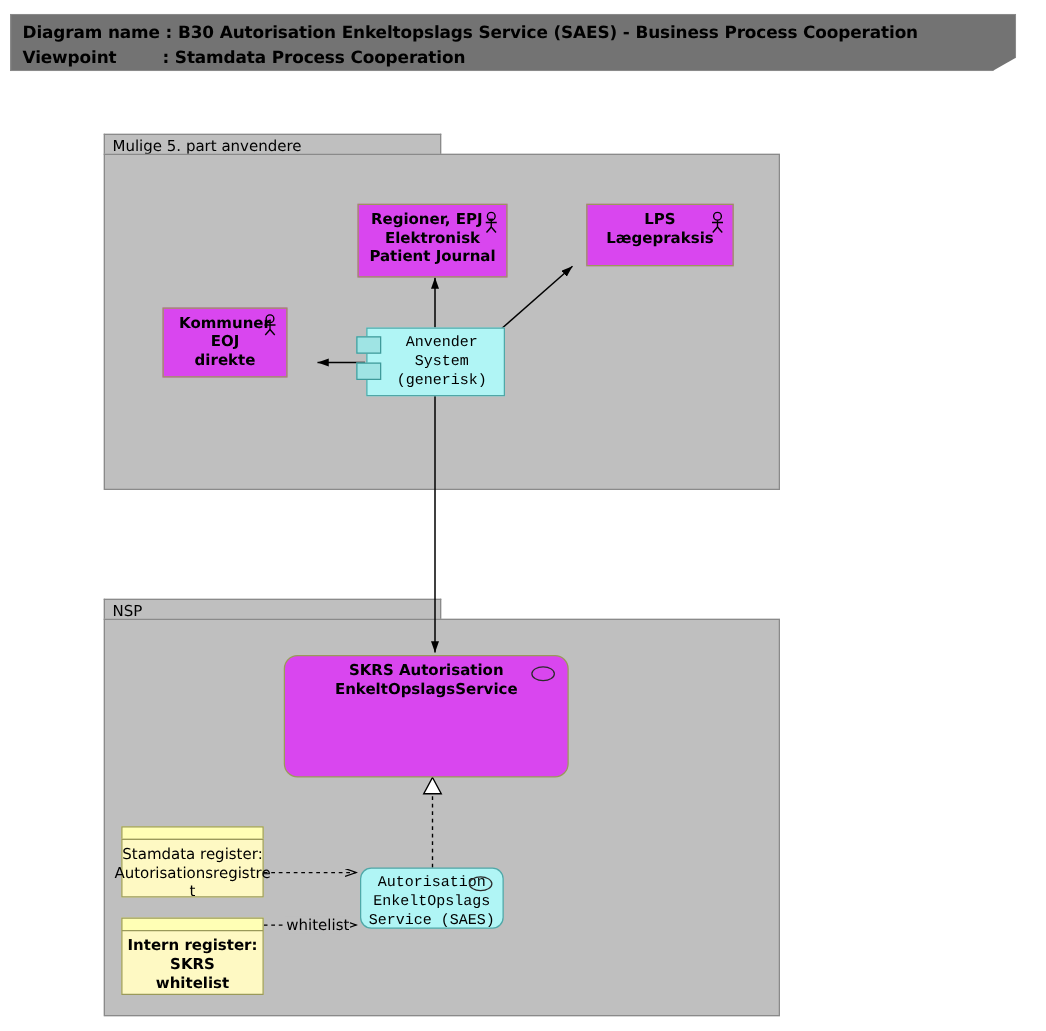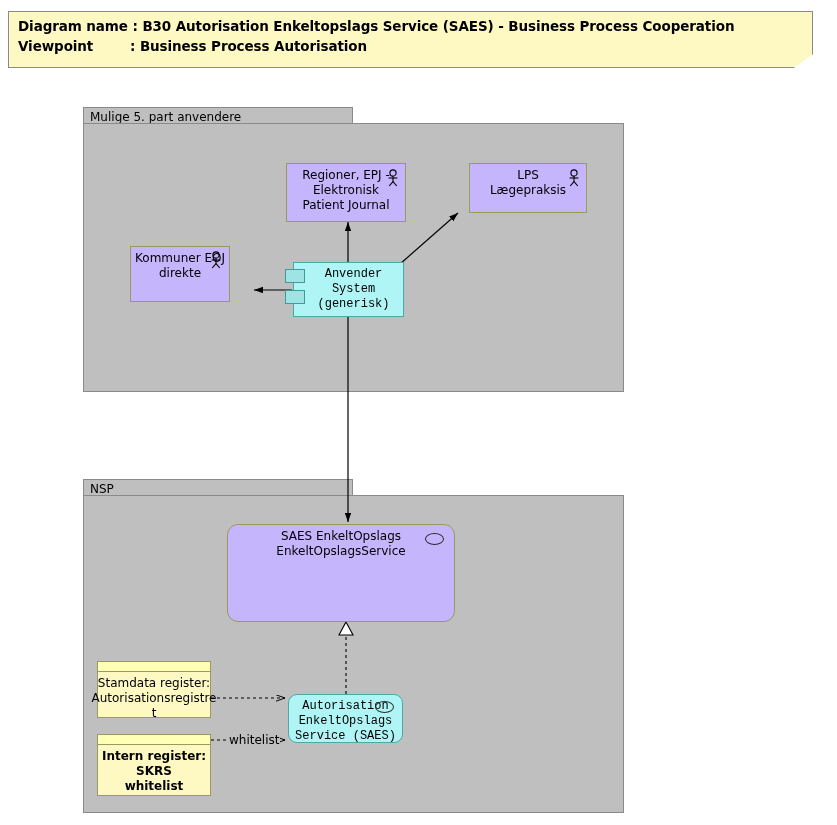--- a/index.html
+++ b/index.html
@@ -21,22 +21,22 @@
     width: 837px;
     height: 825px;
   }
 
   
   .title-bar {
     position: absolute;
     left: 8px;
     top: 11px;
     width: 805px;
-    height: 57px;
-    background: #fef9c3;
+    height: 46px;
+    background: #737373;
     border: 1px solid #8a8a8a;
     box-sizing: border-box;
     
     clip-path: polygon(0 0, 100% 0, 100% 76%, 97.6% 100%, 0 100%);
   }
   .title-line {
     position: absolute;
     left: 9px;
     font-weight: bold;
     font-size: 13.5px;
@@ -81,21 +81,21 @@
   }
   .node .label {
     text-align: center;
     font-size: 12px;
     line-height: 15px;
     color: #000;
     white-space: pre-line;
     padding-top: 4px;
     pointer-events: none;
   }
-  .yellow  { background: #c4b5fd; border-color: #9a9a5a; }
+  .yellow  { background: #d946ef; border-color: #9a9a5a; font-weight: bold; }
   .cyan    { background: #b0f5f5; border-color: #4fa8a8; font-family: Liberation Mono, monospace; }
   .rounded { border-radius: 11px; }
   .rounded-sm { border-radius: 9px; }
 
   
   .actor-icon {
     position: absolute;
     width: 14px;
     height: 18px;
   }
@@ -172,21 +172,21 @@
     overflow: visible;
   }
 </style>
 </head>
 <body>
 
 <div id="canvas">
 
   <div class="title-bar">
     <div class="title-line l1">Diagram name : B30 Autorisation Enkeltopslags Service (SAES) - Business Process Cooperation</div>
-    <div class="title-line l2">Viewpoint        : Business Process Autorisation</div>
+    <div class="title-line l2">Viewpoint        : Stamdata Process Cooperation</div>
   </div>
 
   <div class="group-tab" style="left:83px; top:107px; width:270px; height:17px;">
     <span class="group-tab-label">Mulige 5. part anvendere</span>
   </div>
   <div class="group-body" style="left:83px; top:123px; width:541px; height:269px;"></div>
 
   <div class="group-tab" style="left:83px; top:479px; width:270px; height:17px;">
     <span class="group-tab-label">NSP</span>
   </div>
@@ -272,21 +272,21 @@
   </div>
 
   <div class="node cyan" style="left:293px; top:262px; width:111px; height:55px;">
     <span class="label" style="padding-left:10px;">Anvender System
 (generisk)</span>
   </div>
   <div class="comp-tab" style="left:285px; top:269px;"></div>
   <div class="comp-tab" style="left:285px; top:290px;"></div>
 
   <div class="node yellow rounded" style="left:227px; top:524px; width:228px; height:98px;">
-    <span class="label">SAES EnkeltOpslags
+    <span class="label">SKRS Autorisation
 EnkeltOpslagsService</span>
     <span class="oval-icon" style="right:10px; top:8px;"></span>
   </div>
 
   <div class="node cyan rounded-sm" style="left:288px; top:694px; width:115px; height:49px;">
     <span class="label">Autorisation
 EnkeltOpslags
 Service (SAES)</span>
     <span class="oval-icon" style="right:8px; top:6px;"></span>
   </div>

